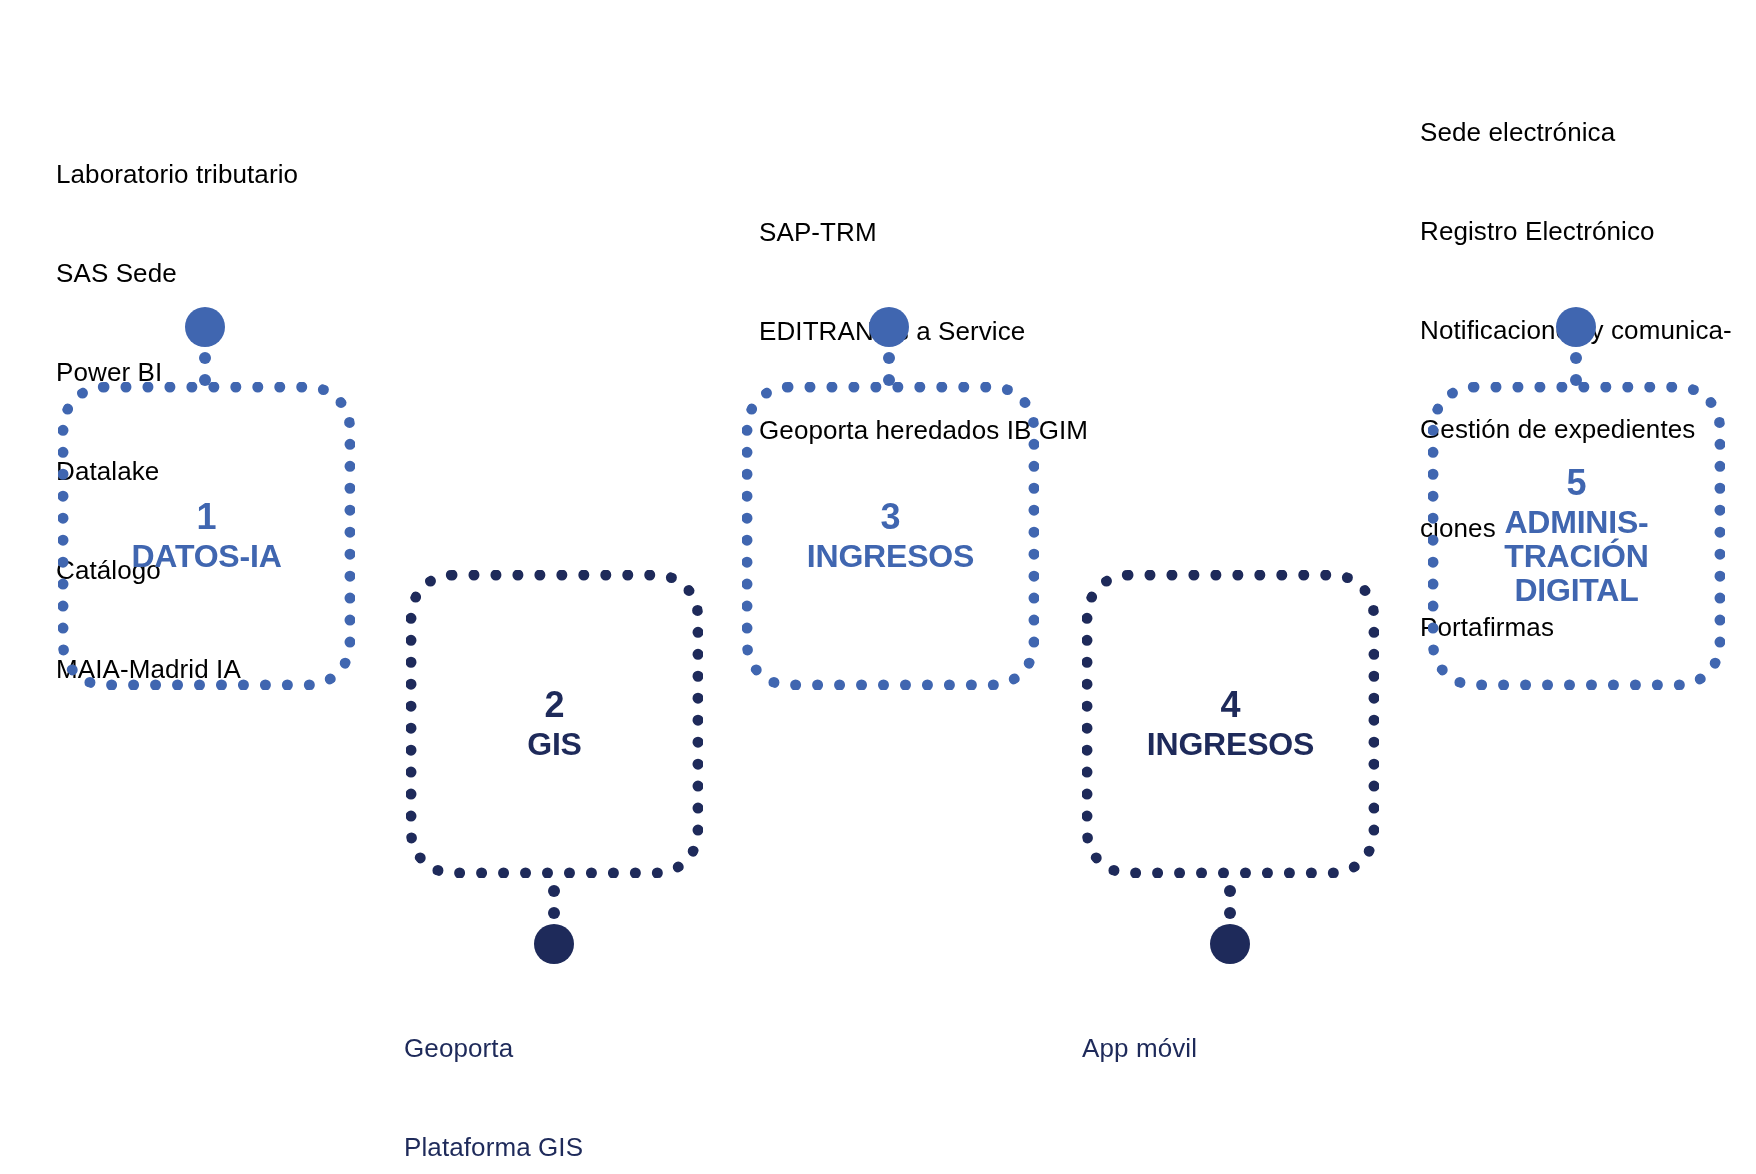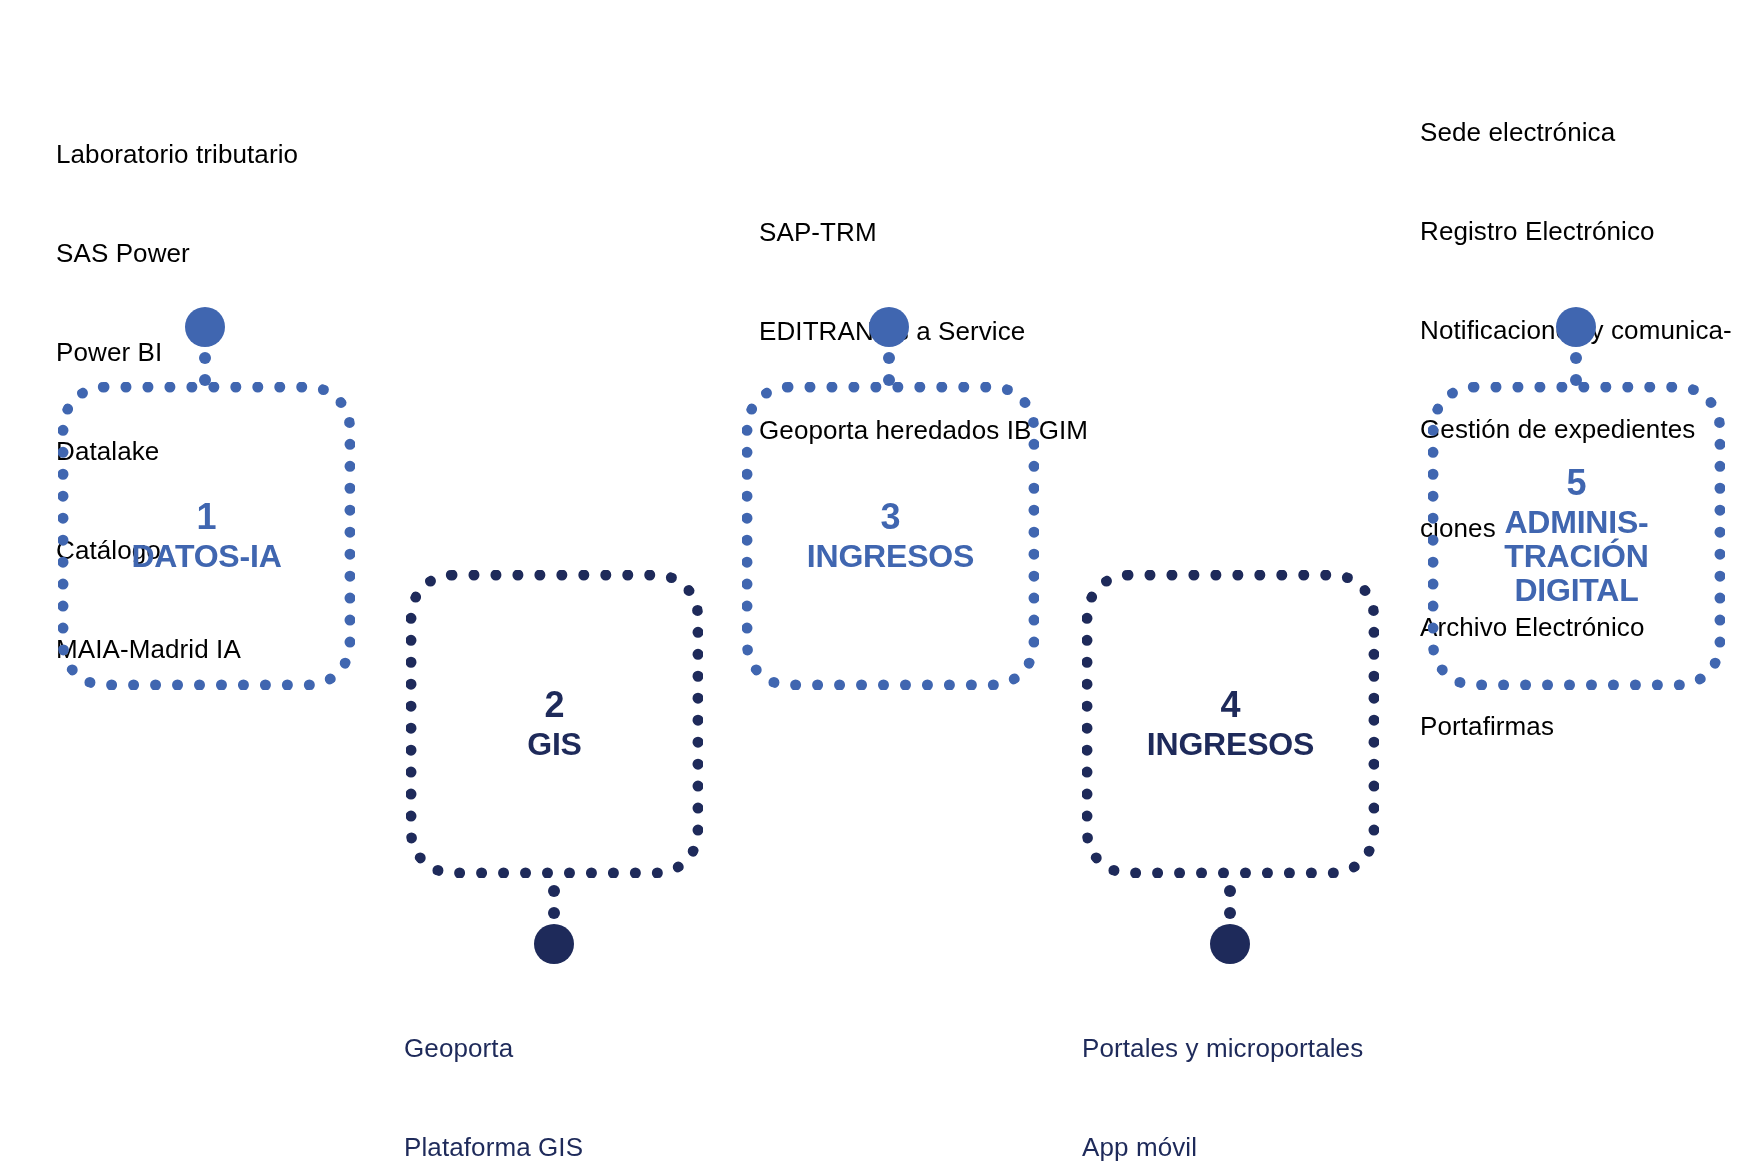--- a/index.html
+++ b/index.html
@@ -94,23 +94,23 @@
   .connector.navy .dot-lg { background: #1e2a5a; }
 
   
   .connector.down { flex-direction: column; }
 </style>
 </head>
 <body>
 
 <div id="canvas">
 
-  <div class="list blue" style="left:56px; top:72px;">
+  <div class="list blue" style="left:56px; top:92px;">
     <span class="line">Laboratorio tributario</span>
-    <span class="line">SAS Power</span>
+    <span class="line">SAS Sede</span>
     <span class="line">Power BI</span>
     <span class="line">Datalake</span>
     <span class="line">Catálogo</span>
     <span class="line">MAIA-Madrid IA</span>
   </div>
 
   <div class="connector blue up" style="left:185px; top:307px;">
     <span class="dot-lg"></span>
     <span class="dot-sm"></span>
     <span class="dot-sm"></span>
@@ -177,34 +177,32 @@
     </div>
   </div>
 
   <div class="connector navy down" style="left:1210px; top:880px;">
     <span class="dot-sm"></span>
     <span class="dot-sm"></span>
     <span class="dot-lg"></span>
   </div>
 
   <div class="list navy" style="left:1082px; top:966px;">
-    <span class="line">Portales y microportales</span>
     <span class="line">App móvil</span>
     
     
     
   </div>
 
   <div class="list blue" style="left:1420px; top:50px;">
     <span class="line">Sede electrónica</span>
     <span class="line">Registro Electrónico</span>
     <span class="line">Notificaciones y comunica-</span>
     <span class="line">Gestión de expedientes</span>
     <span class="line">ciones</span>
-    <span class="line">Archivo Electrónico</span>
     <span class="line">Portafirmas</span>
   </div>
 
   <div class="connector blue up" style="left:1556px; top:307px;">
     <span class="dot-lg"></span>
     <span class="dot-sm"></span>
     <span class="dot-sm"></span>
   </div>
 
   <div class="node blue" style="left:1428px; top:382px; width:297px; height:308px;">

